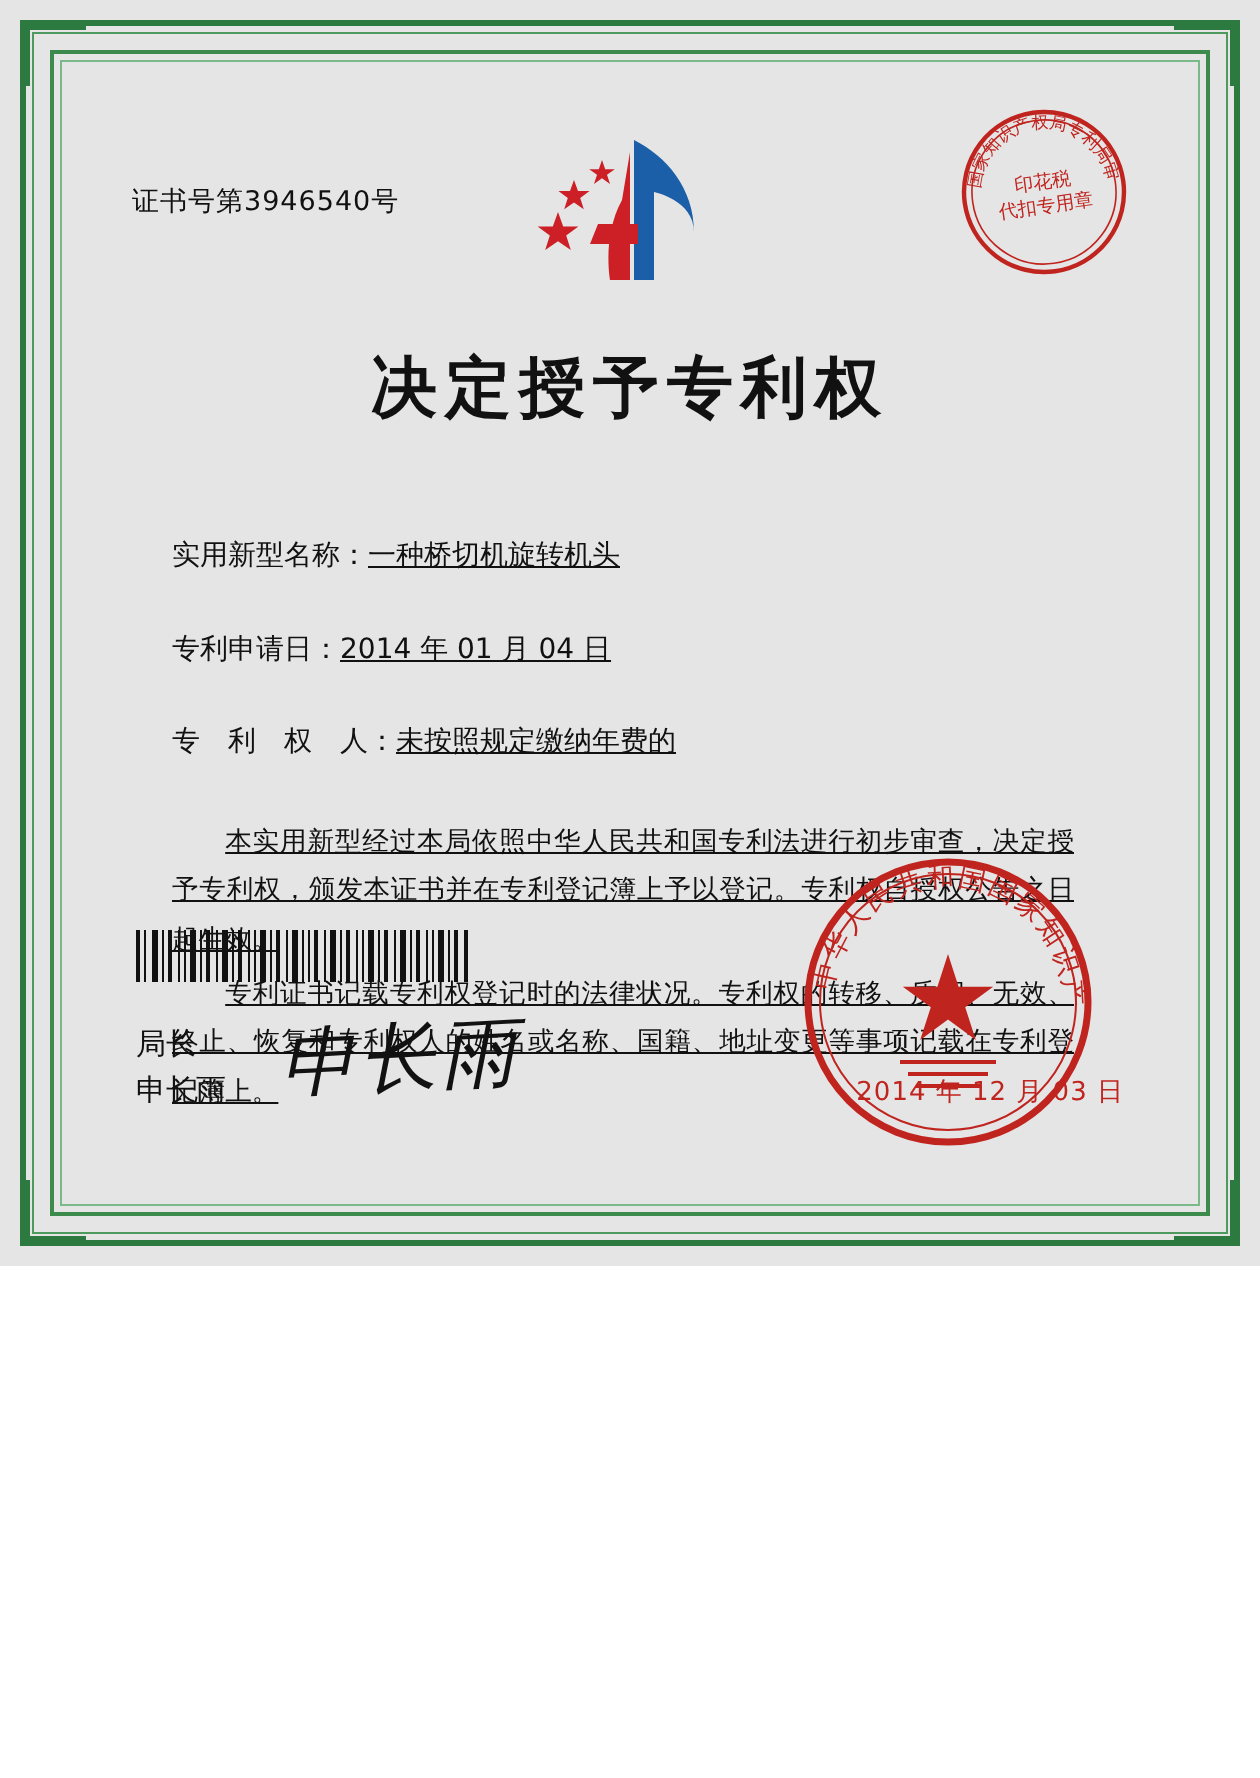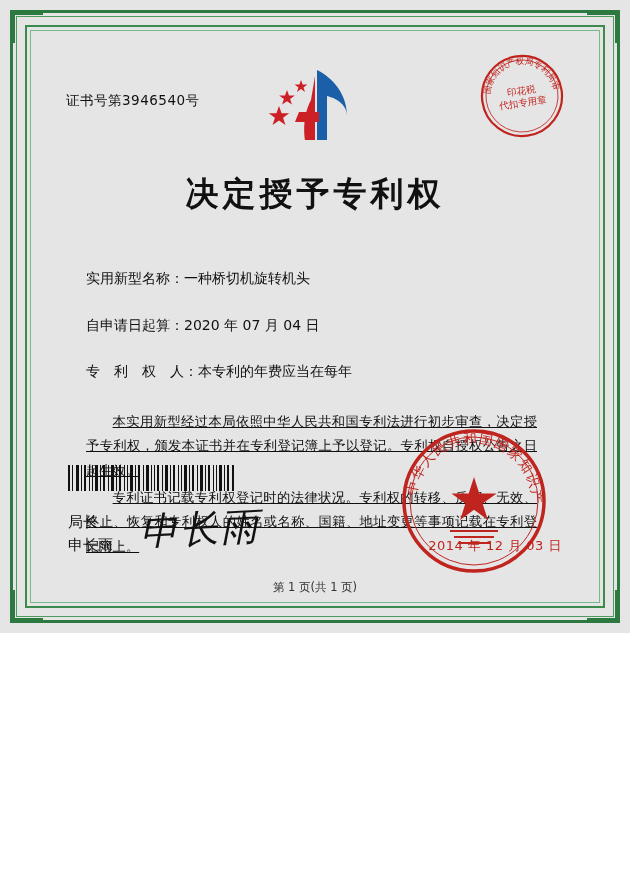--- a/index.html
+++ b/index.html
@@ -135,20 +135,21 @@
     margin-bottom: 27px;
     line-height: 1.4;
     white-space: nowrap;
   }
   .field-label {
     display: inline;
     margin-top: 32px;
   }
   .field-value {
     display: inline;
+    text-decoration: underline;
   }
 
   
   .paragraphs {
     margin-top: 28px;
     padding-left: 28px;
     padding-right: 22px;
   }
   .para {
     font-size: 13.3px;
@@ -269,24 +270,24 @@
       </div>
     </div>
 
     <div class="title">决定授予专利权</div>
 
     <div class="fields">
       <div class="field-row">
         <span class="field-label">实用新型名称：</span><span class="field-value">一种桥切机旋转机头</span>
       </div>
       <div class="field-row">
-        <span class="field-label">自申请日起算：</span><span class="field-value">2020 年 07 月 04 日</span>
+        <span class="field-label">专利申请日：</span><span class="field-value">2014 年 01 月 04 日</span>
       </div>
       <div class="field-row">
-        <span class="field-label">专　利　权　人：</span><span class="field-value">本专利的年费应当在每年</span>
+        <span class="field-label">专　利　权　人：</span><span class="field-value">未按照规定缴纳年费的</span>
       </div>
     </div>
 
     <div class="paragraphs">
       <p class="para">本实用新型经过本局依照中华人民共和国专利法进行初步审查，决定授予专利权，颁发本证书并在专利登记簿上予以登记。专利权自授权公告之日起生效。</p>
       <p class="para">专利证书记载专利权登记时的法律状况。专利权的转移、质押、无效、终止、恢复和专利权人的姓名或名称、国籍、地址变更等事项记载在专利登记簿上。</p>
     </div>
 
     <div class="barcode">
       <svg width="168" height="26" viewBox="0 0 168 26">
@@ -358,16 +359,15 @@
         </g>
         <g fill="none" stroke="#c0241f" stroke-width="2">
           <path d="M50 104 L98 104"></path>
           <path d="M54 110 L94 110"></path>
           <path d="M58 116 L90 116"></path>
         </g>
       </svg>
     </div>
     <div class="seal-date">2014 年 12 月 03 日</div>
 
-    <div class="footer">第 1 页(共 1 页)</div>
 
   </div>
 </div>
 
 </body></html>

